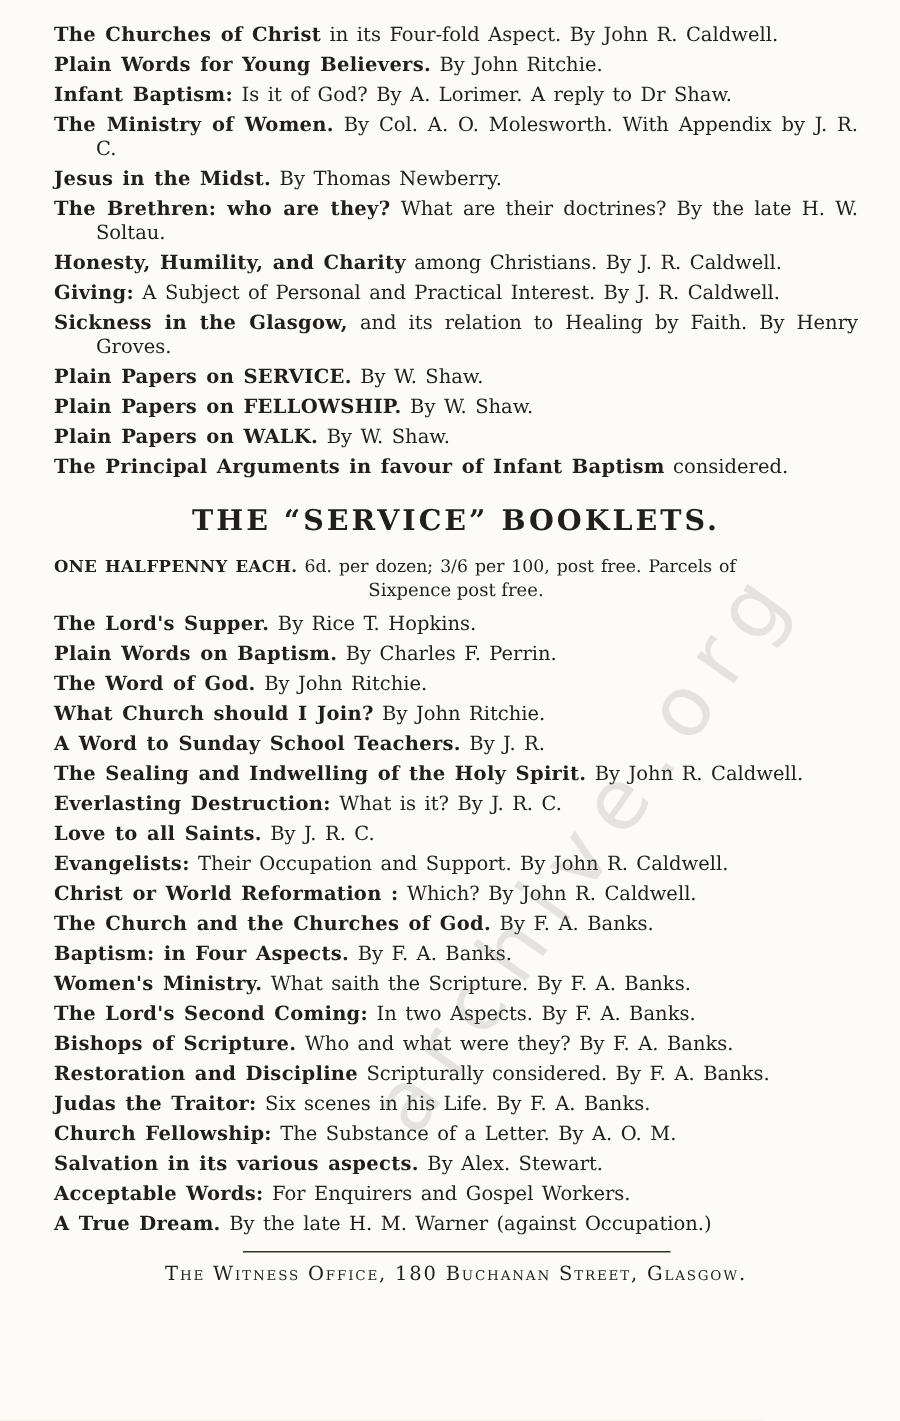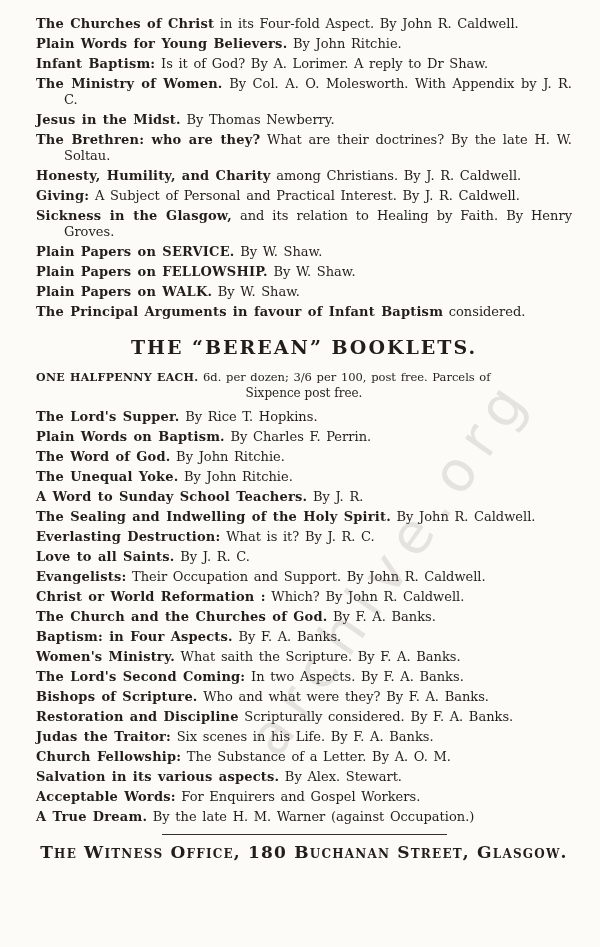--- a/index.html
+++ b/index.html
@@ -65,23 +65,22 @@
   }
   .footer { margin-top: 9px; }
   .footer-rule {
     width: 285px;
     border-top: 1.5px solid #35312c;
     margin: 0 auto 7px auto;
   }
   .footer-text {
     text-align: center;
     font-variant: small-caps;
-    font-size: 17px;
+    font-size: 13px;
     letter-spacing: 1.2px;
-    font-weight: bold;
   }
 </style>
 </head>
 <body>
 
 <div class="sheet">
 
   <div class="watermark">archive.org</div>
 
   <div id="list-one">
@@ -131,44 +130,44 @@
 
   <p class="entry">
     <span class="t">Plain Papers on WALK.</span><span class="r"> By W. Shaw.</span>
   </p>
 
   <p class="entry">
     <span class="t">The Principal Arguments in favour of Infant Baptism</span><span class="r"> considered.</span>
   </p>
 </div>
 
-  <h1 class="heading">THE “BEREAN” BOOKLETS.</h1>
+  <h1 class="heading">THE “SERVICE” BOOKLETS.</h1>
 
   <p class="price">
     <span class="t">ONE HALFPENNY EACH.</span><span> 6d. per dozen; 3/6 per 100, post free. Parcels of</span>
   </p>
   <p class="price2">Sixpence post free.</p>
 
   <div id="list-two">
   <p class="entry">
     <span class="t">The Lord's Supper.</span><span class="r"> By Rice T. Hopkins.</span>
   </p>
 
   <p class="entry">
     <span class="t">Plain Words on Baptism.</span><span class="r"> By Charles F. Perrin.</span>
   </p>
 
   <p class="entry">
     <span class="t">The Word of God.</span><span class="r"> By John Ritchie.</span>
   </p>
 
-
-  <p class="entry">
-    <span class="t">The Unequal Yoke.</span><span class="r"> By John Ritchie.</span>
-  </p>
+  <p class="entry">
+    <span class="t">What Church should I Join?</span><span class="r"> By John Ritchie.</span>
+  </p>
+
 
   <p class="entry">
     <span class="t">A Word to Sunday School Teachers.</span><span class="r"> By J. R.</span>
   </p>
 
   <p class="entry">
     <span class="t">The Sealing and Indwelling of the Holy Spirit.</span><span class="r"> By John R. Caldwell.</span>
   </p>
 
   <p class="entry">

